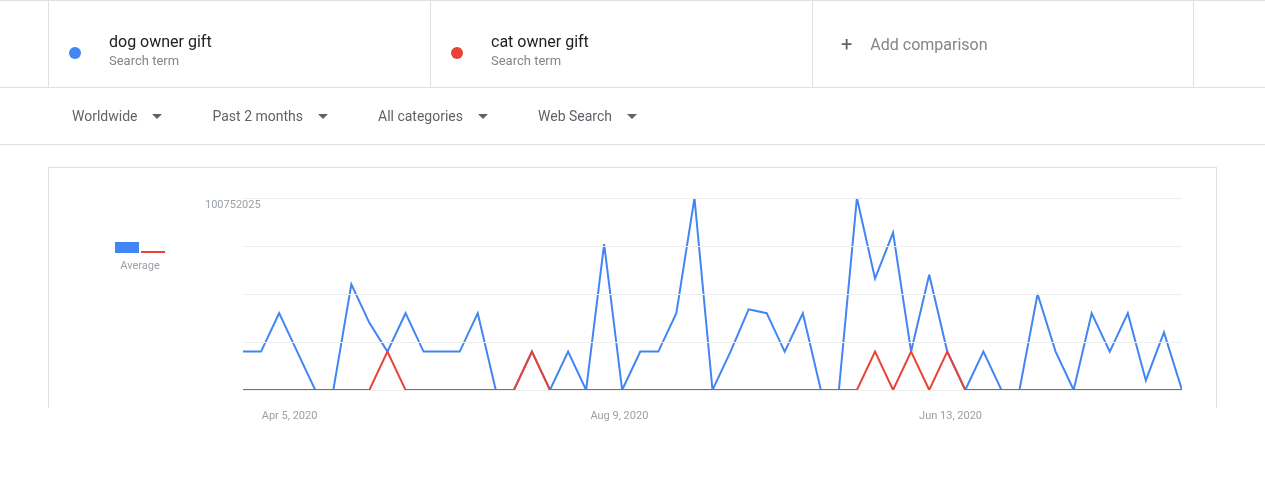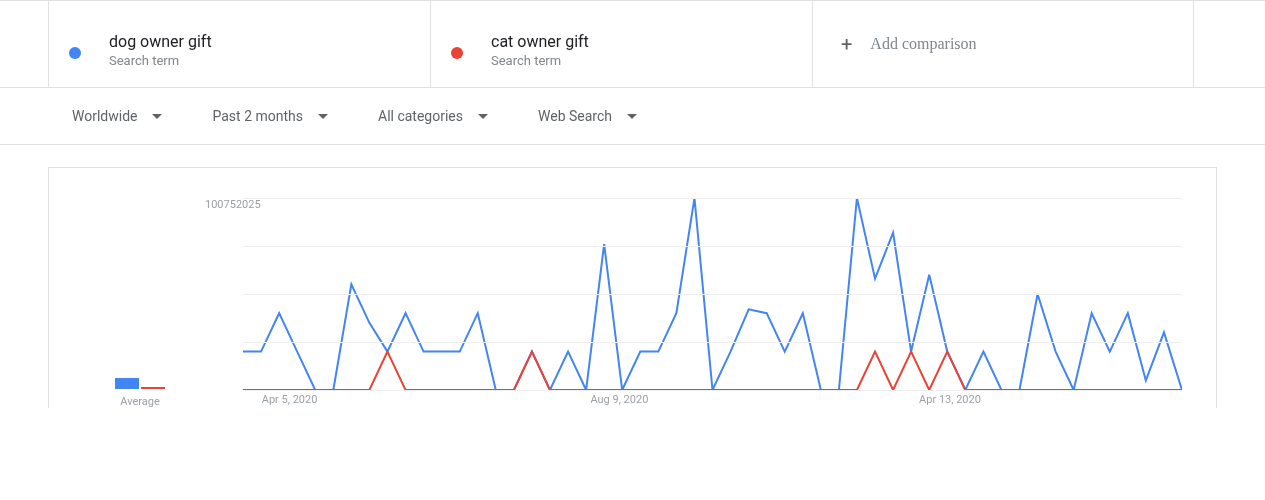--- a/index.html
+++ b/index.html
@@ -38,21 +38,21 @@
       width: 382px;
       border-left: 1px solid #e0e0e0;
       border-right: 1px solid #e0e0e0;
       display: flex; align-items: center;
       padding-left: 28px;
       gap: 18px;
       color: #80868b;
       cursor: pointer;
     }
     .add-comp .plus { font-size: 20px; color:#5f6368; }
-    .add-comp .label { font-size: 16px; font-family: Liberation Serif, serif; }
+    .add-comp .label { font-size: 16px; }
     .filters {
       display: flex;
       gap: 50px;
       padding: 20px 0 20px 72px;
       border-bottom: 1px solid #e0e0e0;
       font-size: 14px;
       color: #5f6368;
     }
     .filter { display: flex; align-items: center; gap: 15px; cursor: pointer; }
     .caret {
@@ -84,21 +84,21 @@
     .chart-zone {
       display:flex;
       padding: 30px 26px 0 26px;
       height: 240px;
     }
     .avg-col {
       width: 130px;
       display:flex;
       flex-direction:column;
       align-items:center;
-      justify-content:flex-end;
+      justify-content:flex-start;
     }
     .avg-bars { display:flex; align-items:flex-end; gap:2px; height:55px; }
     .avg-bar-blue { width:24px; background:#4285f4; }
     .avg-bar-red  { width:24px; background:#ea4335; }
     .avg-label { font-size:11px; color:#9aa0a6; margin-top:6px; }
     .plot-col { flex:1; position:relative; }
     .y-axis {
       position:absolute; left:0; top:0; bottom:18px; width:30px;
       display:flex; flex-direction:row; justify-content:space-between;
       text-align:right; font-size:11px; color:#9aa0a6;
@@ -107,21 +107,21 @@
       position:absolute; left:38px; right:8px; top:0; bottom:18px;
     }
     .grid-line {
       position:absolute; left:0; right:0; border-top:1px solid #eee;
     }
     svg.series { position:absolute; left:0; top:0; width:100%; height:100%; }
     .x-axis {
       position:absolute; left:38px; right:8px; bottom:0; height:15px;
       font-size:11px; color:#9aa0a6;
     }
-    .x-tick { position:absolute; top:0; transform:translateX(0); }
+    .x-tick { position:absolute; top:16px; transform:translateX(0); }
     .icon-btn { cursor:pointer; }
   </style>
 </head>
 <body>
 
 <div class="compare-bar">
   <div class="compare-item">
     <span class="compare-dot" style="background:#4285f4"></span>
     <div>
       <div class="term-name">dog owner gift</div>
@@ -187,18 +187,18 @@
             </svg>
         <div class="grid-line" style="top: 100%;"></div>
             <div class="grid-line" style="top: 75%;"></div>
             <div class="grid-line" style="top: 50%;"></div>
             <div class="grid-line" style="top: 25%;"></div>
             <div class="grid-line" style="top: 0%;"></div>
           </div>
         <div class="x-axis" id="x-axis">
             <div class="x-tick" style="left: 2%;">Apr 5, 2020</div>
             <div class="x-tick" style="left: 37%;">Aug 9, 2020</div>
-            <div class="x-tick" style="left: 72%;">Apr 13, 2020</div>
+            <div class="x-tick" style="left: 72%;">Jun 13, 2020</div>
           </div>
       </div>
     </div>
   </div>
 </div>
 
 </body></html>

